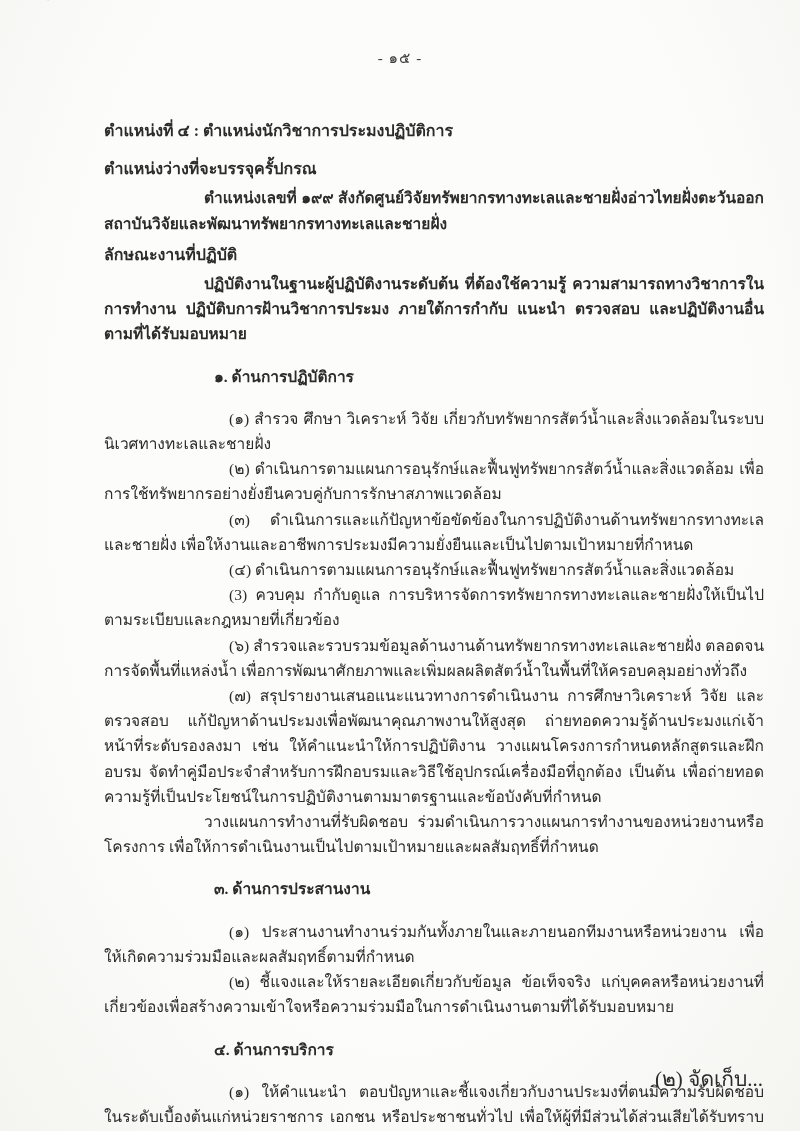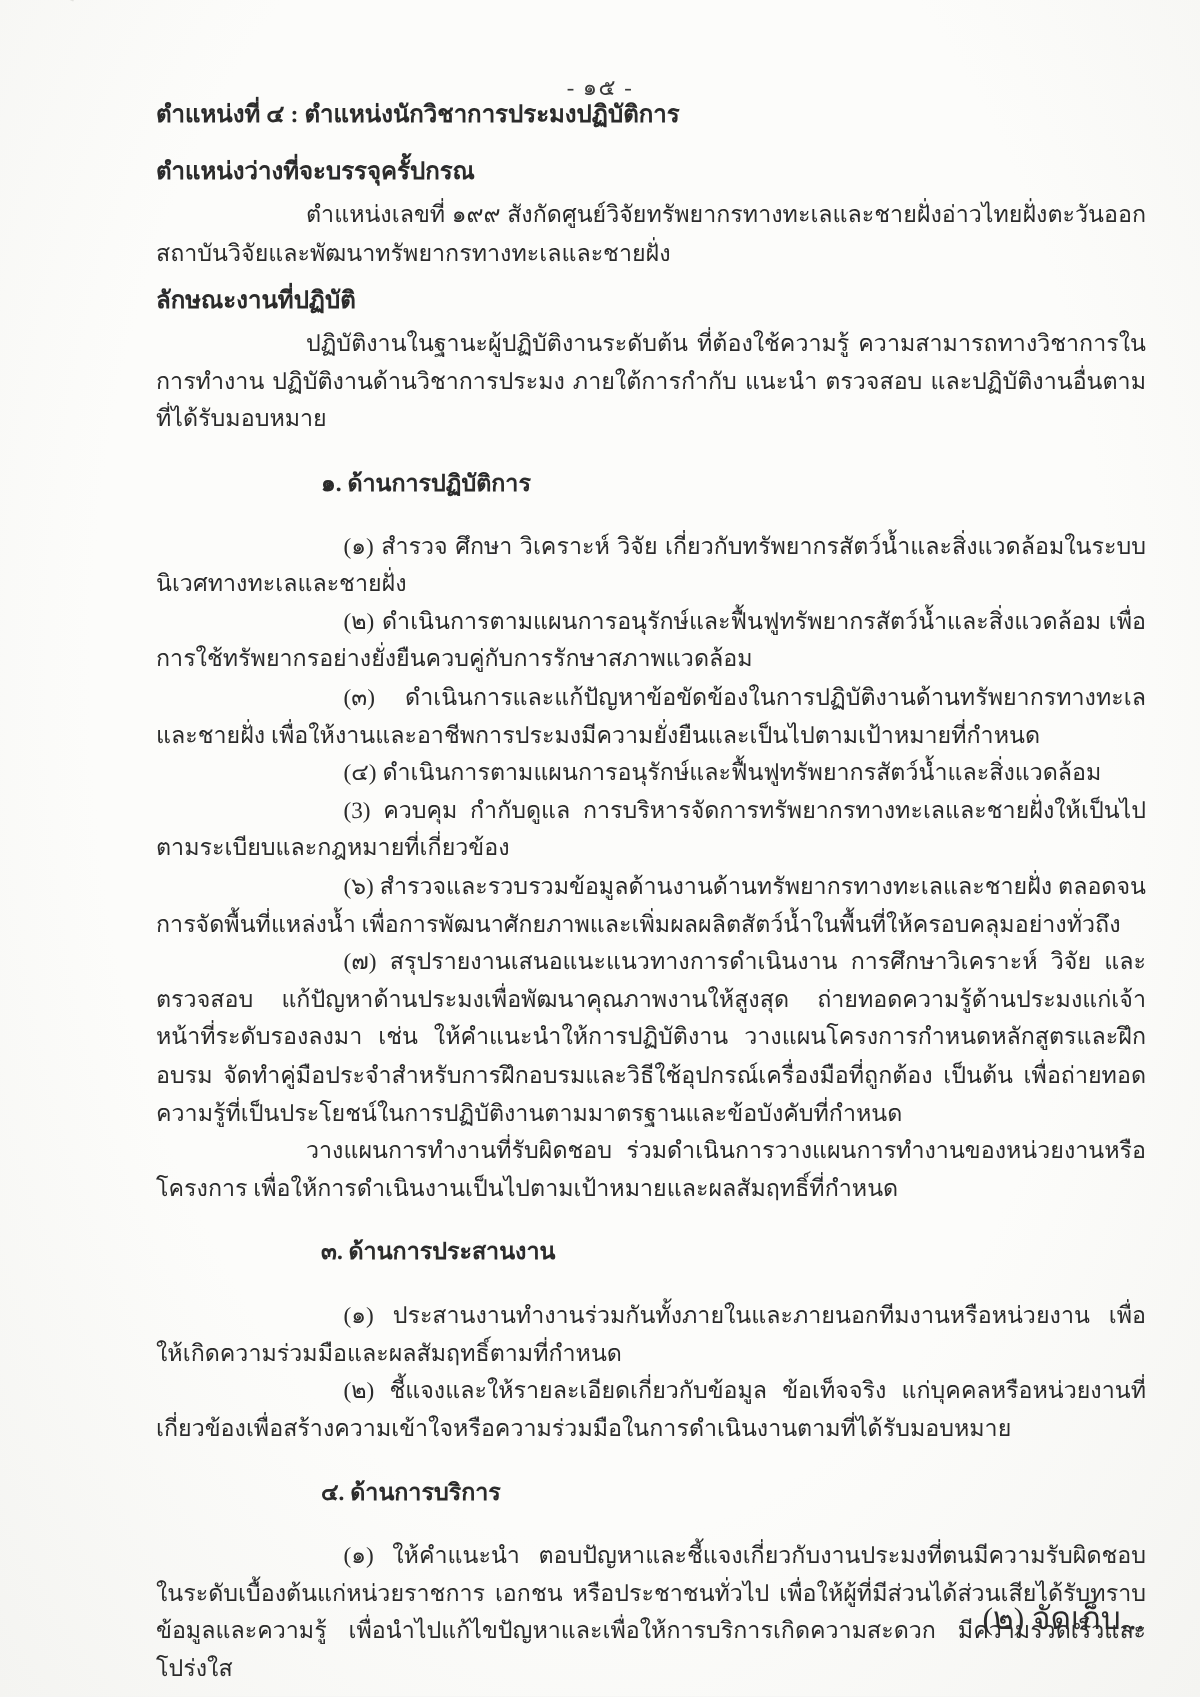--- a/index.html
+++ b/index.html
@@ -26,25 +26,25 @@
   }
   .content{
     position:absolute;left:104px;top:0;width:660px;
     font-size:15.5px;line-height:25.2px;
     text-align:justify;
   }
   .h-main{
     font-weight:bold;font-size:16px;margin:0;padding:0;
     text-align:left;
   }
-  .title{margin-top:64px;}
+  .title{margin-top:118px;}
   .vacancy{margin-top:13px;}
   .duties{margin-top:6px;}
   p{margin:0;padding:0;}
-  .para-indent{text-indent:100px;margin-top:4px;}
+  .para-indent{text-indent:100px;margin-top:4px;font-weight:bold;}
   .group-heading{
     font-weight:bold;text-indent:93px;text-align:left;margin:17px;
   }
   .duty-item{text-indent:125px;margin:0;}
   .duty-plain{text-indent:100px;margin:0;}
   .continuation{
     position:absolute;top:1062px;right:37px;
     font-size:21px;color:#2b2b2b;
   }
 </style>
@@ -58,21 +58,21 @@
 
   <div class="content">
     <p class="h-main title">ตำแหน่งที่ ๔ :  ตำแหน่งนักวิชาการประมงปฏิบัติการ</p>
 
     <p class="h-main vacancy">ตำแหน่งว่างที่จะบรรจุครั้ปกรณ</p>
 
     <p class="para-indent">ตำแหน่งเลขที่ ๑๙๙ สังกัดศูนย์วิจัยทรัพยากรทางทะเลและชายฝั่งอ่าวไทยฝั่งตะวันออก สถาบันวิจัยและพัฒนาทรัพยากรทางทะเลและชายฝั่ง</p>
 
     <p class="h-main duties">ลักษณะงานที่ปฏิบัติ</p>
 
-    <p class="para-indent">ปฏิบัติงานในฐานะผู้ปฏิบัติงานระดับต้น ที่ต้องใช้ความรู้ ความสามารถทางวิชาการในการทำงาน ปฏิบัติงานด้านวิชาการประมง ภายใต้การกำกับ แนะนำ ตรวจสอบ และปฏิบัติงานอื่นตามที่ได้รับมอบหมาย</p>
+    <p class="para-indent">ปฏิบัติงานในฐานะผู้ปฏิบัติงานระดับต้น ที่ต้องใช้ความรู้ ความสามารถทางวิชาการในการทำงาน ปฏิบัติบการฝ้านวิชาการประมง ภายใต้การกำกับ แนะนำ ตรวจสอบ และปฏิบัติงานอื่นตามที่ได้รับมอบหมาย</p>
 
     <p class="group-heading">๑. ด้านการปฏิบัติการ</p>
     <p class="duty-item">(๑) สำรวจ ศึกษา วิเคราะห์ วิจัย เกี่ยวกับทรัพยากรสัตว์น้ำและสิ่งแวดล้อมในระบบนิเวศทางทะเลและชายฝั่ง</p>
     <p class="duty-item">(๒) ดำเนินการตามแผนการอนุรักษ์และฟื้นฟูทรัพยากรสัตว์น้ำและสิ่งแวดล้อม เพื่อการใช้ทรัพยากรอย่างยั่งยืนควบคู่กับการรักษาสภาพแวดล้อม</p>
     <p class="duty-item">(๓) ดำเนินการและแก้ปัญหาข้อขัดข้องในการปฏิบัติงานด้านทรัพยากรทางทะเลและชายฝั่ง เพื่อให้งานและอาชีพการประมงมีความยั่งยืนและเป็นไปตามเป้าหมายที่กำหนด</p>
     <p class="duty-item">(๔) ดำเนินการตามแผนการอนุรักษ์และฟื้นฟูทรัพยากรสัตว์น้ำและสิ่งแวดล้อม</p>
     <p class="duty-item">(3) ควบคุม กำกับดูแล การบริหารจัดการทรัพยากรทางทะเลและชายฝั่งให้เป็นไปตามระเบียบและกฎหมายที่เกี่ยวข้อง</p>
     <p class="duty-item">(๖) สำรวจและรวบรวมข้อมูลด้านงานด้านทรัพยากรทางทะเลและชายฝั่ง ตลอดจนการจัดพื้นที่แหล่งน้ำ เพื่อการพัฒนาศักยภาพและเพิ่มผลผลิตสัตว์น้ำในพื้นที่ให้ครอบคลุมอย่างทั่วถึง</p>
     <p class="duty-item">(๗) สรุปรายงานเสนอแนะแนวทางการดำเนินงาน การศึกษาวิเคราะห์ วิจัย และตรวจสอบ แก้ปัญหาด้านประมงเพื่อพัฒนาคุณภาพงานให้สูงสุด ถ่ายทอดความรู้ด้านประมงแก่เจ้าหน้าที่ระดับรองลงมา เช่น ให้คำแนะนำให้การปฏิบัติงาน วางแผนโครงการกำหนดหลักสูตรและฝึกอบรม จัดทำคู่มือประจำสำหรับการฝึกอบรมและวิธีใช้อุปกรณ์เครื่องมือที่ถูกต้อง เป็นต้น เพื่อถ่ายทอดความรู้ที่เป็นประโยชน์ในการปฏิบัติงานตามมาตรฐานและข้อบังคับที่กำหนด</p>
 

